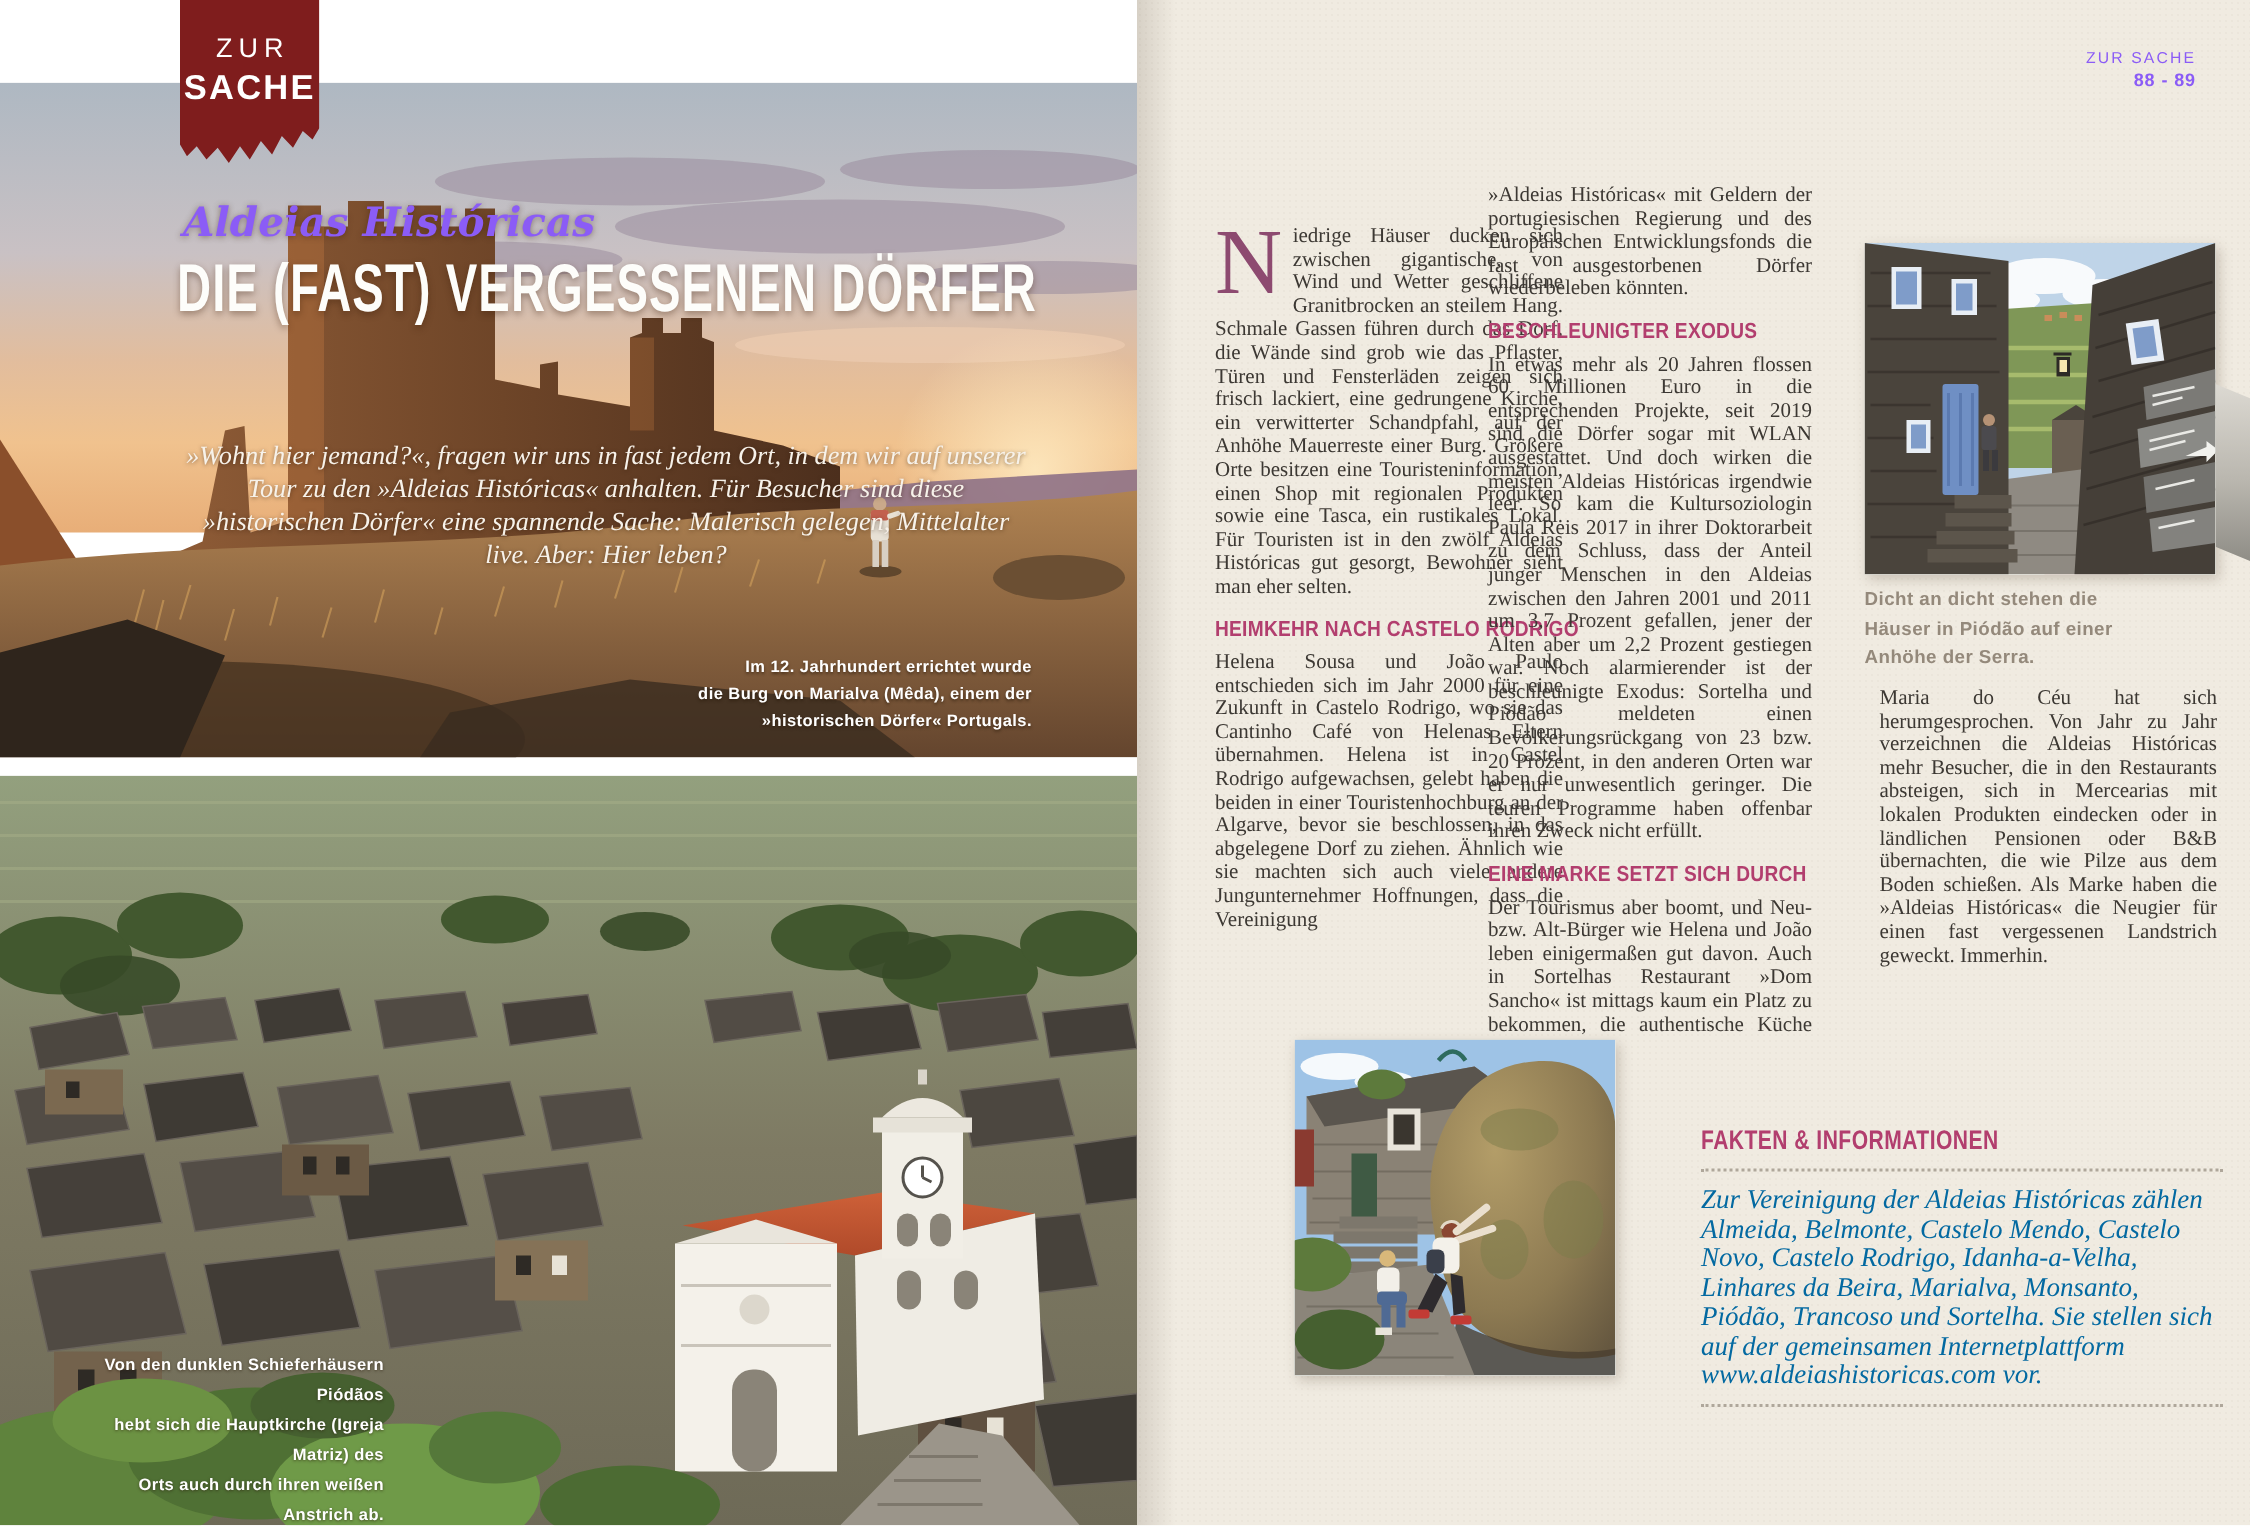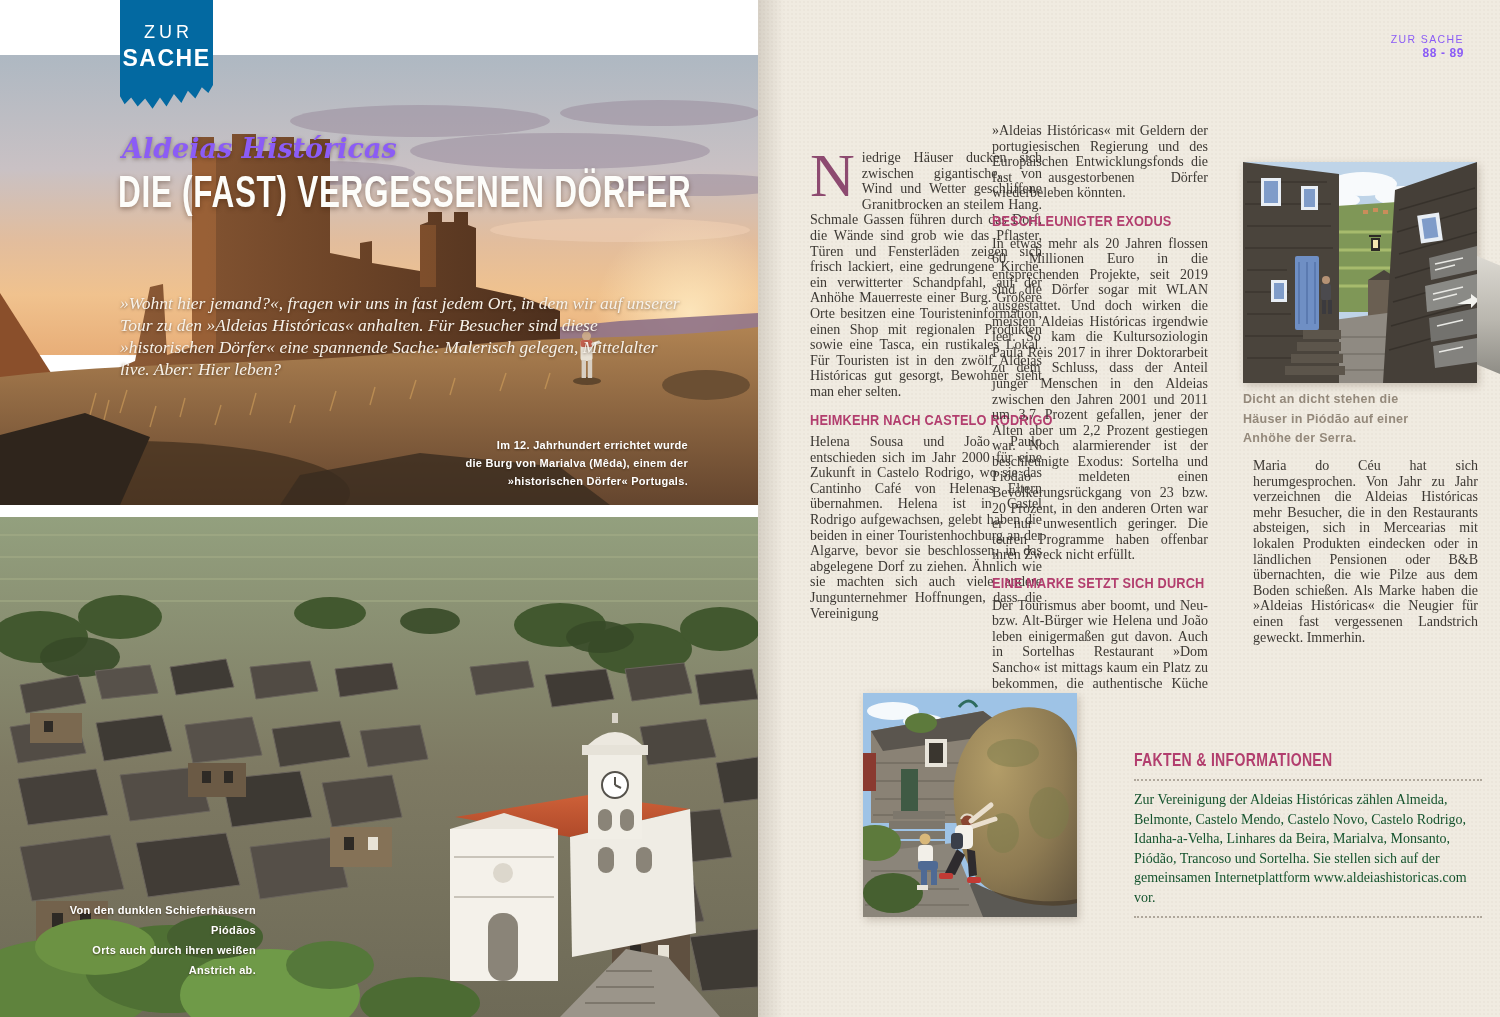--- a/index.html
+++ b/index.html
@@ -5,33 +5,33 @@
   html,body{margin:0;padding:0;background:#ffffff;}
   .spread{position:relative;width:1500px;height:1017px;overflow:hidden;background:#ffffff;
           font-family:"Liberation Serif",serif;color:#3c3833;}
   .abs{position:absolute;}
 
   
   .hero{left:0;top:55px;width:758px;height:450px;overflow:hidden;}
   .village{left:0;top:517px;width:758px;height:500px;overflow:hidden;}
   .hero svg,.village svg{display:block;}
 
-  .badge{left:120px;top:0;width:93px;height:112px;background:#0369a1;
+  .badge{left:120px;top:0;width:93px;height:112px;background:#7f1d1d;
          clip-path:polygon(0 0,100% 0,100% 76%,95% 83%,88% 78%,81% 88%,73% 81%,66% 92%,58% 84%,50% 95%,43% 87%,35% 97%,27% 88%,19% 95%,12% 87%,5% 93%,0 86%);
          display:flex;flex-direction:column;align-items:center;justify-content:flex-start;padding-top:22px;box-sizing:border-box;}
   .badge .z{font-family:"Liberation Sans",sans-serif;font-weight:300;font-size:18px;letter-spacing:4px;color:#fff;margin-left:4px;}
   .badge .s{font-family:"Liberation Sans",sans-serif;font-weight:700;font-size:23px;letter-spacing:1.5px;color:#fff;margin-top:2px;}
 
   .kicker{left:122px;top:133px;font-family:"DejaVu Serif",serif;font-style:italic;font-weight:700;
           font-size:27px;color:#8b5cf6;text-shadow:0 1px 4px rgba(60,30,10,.45);}
   .hero-title{left:118px;top:166px;font-family:"Liberation Sans",sans-serif;font-weight:700;
           font-size:45px;letter-spacing:1px;color:#fdfdfa;white-space:nowrap;
           transform:scaleX(.7);transform-origin:left top;text-shadow:0 2px 6px rgba(60,30,10,.4);}
   .hero-intro{left:120px;top:292px;width:568px;font-style:italic;font-size:17.5px;line-height:22px;
-          color:#f7f2ea;text-shadow:0 1px 3px rgba(50,25,10,.55);}
+          color:#f7f2ea;text-shadow:0 1px 3px rgba(50,25,10,.55);text-align:center;}
   .photo-cap{font-family:"Liberation Sans",sans-serif;font-weight:700;font-size:11px;line-height:18px;
           color:#ffffff;text-shadow:0 1px 2px rgba(40,25,10,.6);letter-spacing:.3px;}
   .hero-cap{left:420px;top:436px;width:268px;text-align:right;}
   .village-cap{left:48px;top:900px;width:208px;text-align:right;line-height:20px;}
 
   
   .right-page{left:758px;top:0;width:742px;height:1017px;background:#f0ebe1;
           background-image:radial-gradient(rgba(90,75,55,.035) 1px,transparent 1px);background-size:4px 4px;}
   .gutter{left:758px;top:0;width:26px;height:1017px;background:linear-gradient(90deg,rgba(60,45,30,.14),rgba(60,45,30,0));}
 
@@ -57,21 +57,21 @@
 
   .gray-cap{font-family:"Liberation Sans",sans-serif;font-weight:700;font-size:12.5px;line-height:19.5px;
             letter-spacing:.3px;color:#94897b;}
   .alley-cap{left:1243px;top:390px;width:210px;}
   .monsanto-cap{left:895px;top:924px;width:185px;}
 
   .facts{left:1134px;top:750px;width:348px;}
   .facts h3{font-family:"Liberation Sans",sans-serif;font-weight:700;font-size:18px;letter-spacing:.4px;
             color:#b23e6e;margin:0 0 8px 0;white-space:nowrap;transform:scaleX(.78);transform-origin:left top;}
   .facts .rule{border-top:2px dotted rgba(110,100,85,.5);margin:0 0 9px 0;}
-  .facts .body{font-size:14px;line-height:19.5px;color:#14532d;margin-bottom:9px;}
+  .facts .body{font-size:18px;line-height:19.5px;color:#0369a1;margin-bottom:9px;font-style:italic;}
 </style>
 </head>
 <body>
 
 <div class="spread">
 
   <div class="abs right-page"></div>
   <div class="abs gutter"></div>
 
   <div class="abs hero">
@@ -263,20 +263,21 @@
         <ellipse cx="420" cy="486" rx="60" ry="26" fill="#4c6b33"></ellipse>
       </g>
       <polygon points="560,500 626,432 668,440 720,500" fill="#9b958a"></polygon>
       <g stroke="#7d776c" stroke-width="2">
           <path d="M585,486 h70 M596,470 h58 M606,454 h46"></path>
         </g>
     </svg>
   </div>
   <div class="abs photo-cap village-cap">
     <div>Von den dunklen Schieferhäusern Piódãos</div>
+    <div>hebt sich die Hauptkirche (Igreja Matriz) des</div>
     <div>Orts auch durch ihren weißen Anstrich ab.</div>
   </div>
 
   <div class="abs page-head">
     <div class="sec">ZUR SACHE</div>
     <div class="num">88 - 89</div>
   </div>
 
   <div class="abs col col1">
     <p><span class="dropcap">N</span><span>iedrige Häuser ducken sich zwischen gigantische, von Wind und Wetter geschliffene Granitbrocken an steilem Hang. Schmale Gassen führen durch das Dorf, die Wände sind grob wie das Pflaster, Türen und Fensterläden zeigen sich frisch lackiert, eine gedrungene Kirche, ein verwitterter Schandpfahl, auf der Anhöhe Mauerreste einer Burg. Größere Orte besitzen eine Touristeninformation, einen Shop mit regionalen Produkten sowie eine Tasca, ein rustikales Lokal. Für Touristen ist in den zwölf Aldeias Históricas gut gesorgt, Bewohner sieht man eher selten.</span></p>

